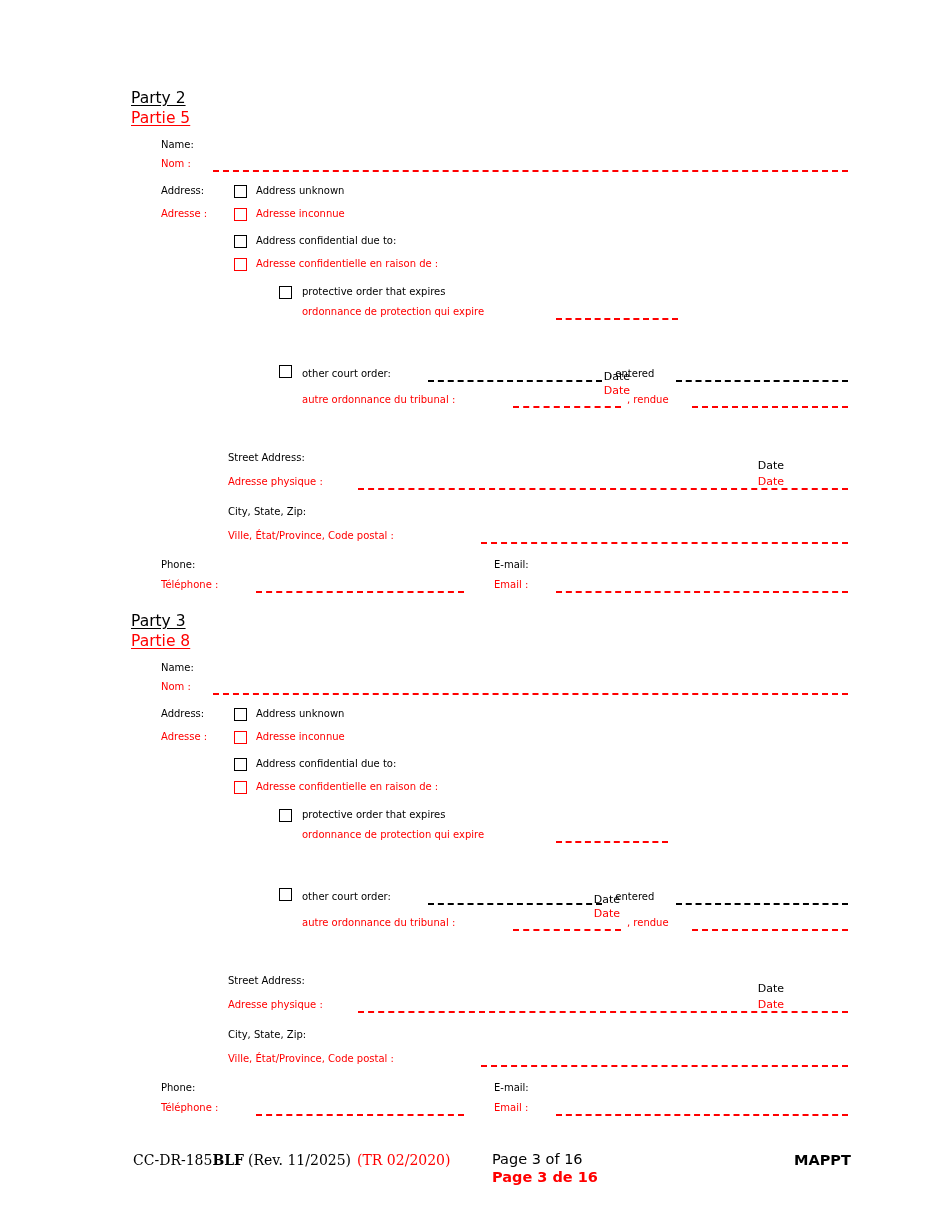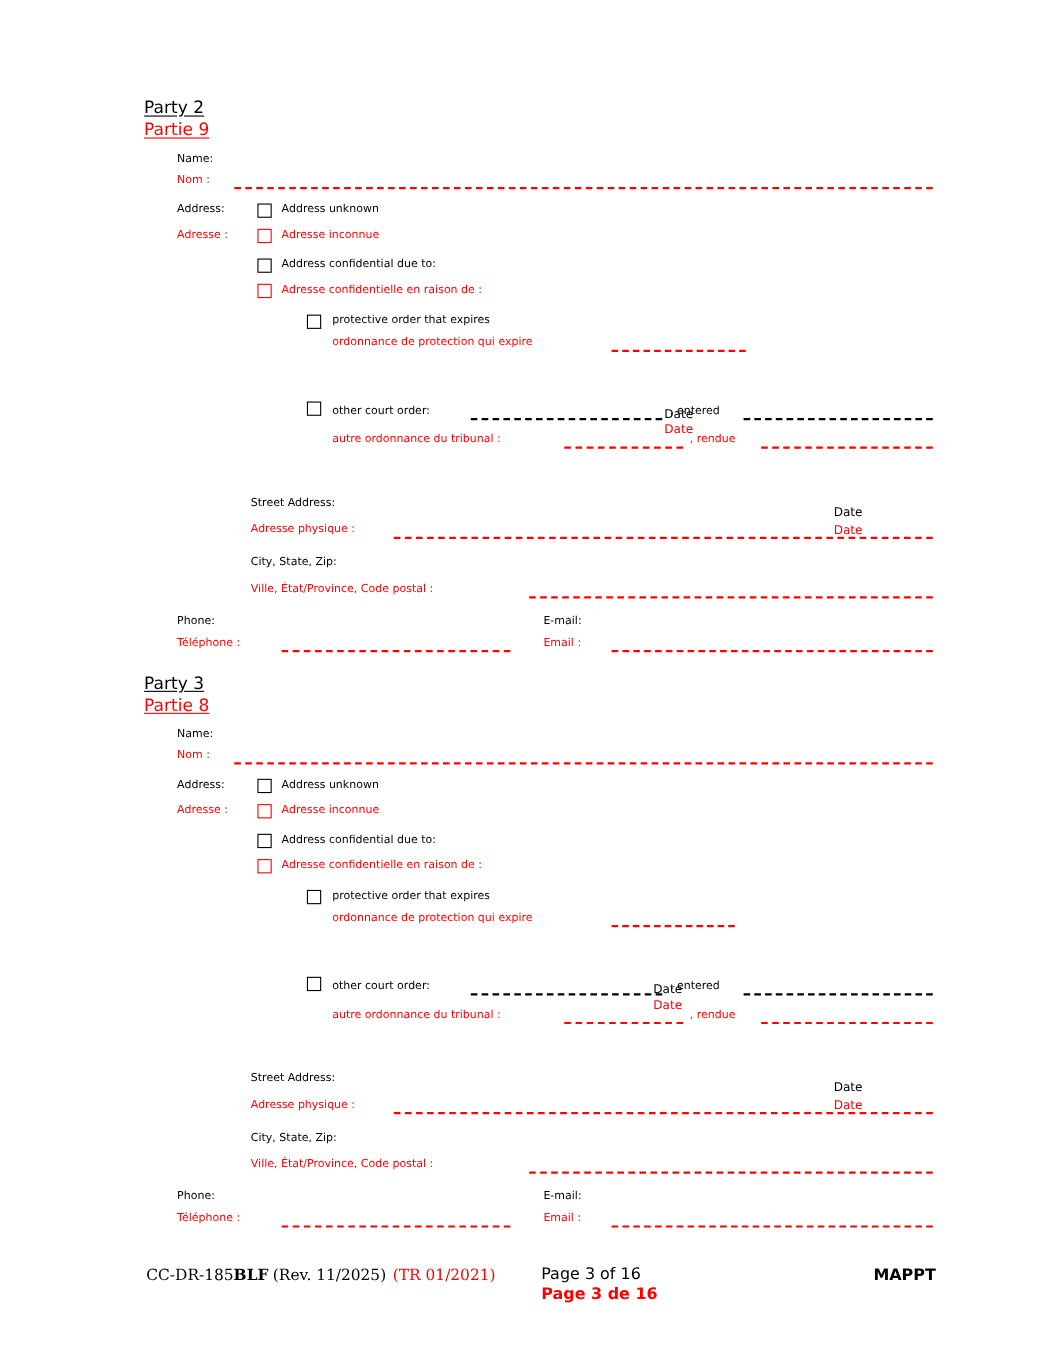--- a/index.html
+++ b/index.html
@@ -90,21 +90,21 @@
   .bold { font-weight: bold; }
 </style>
 </head>
 <body>
 
 <div class="page">
 
   <div>
 
     <div class="party-head en" style="left:131px; top:88px;">Party 2</div>
-    <div class="party-head fr" style="left:131px; top:108px;">Partie 9</div>
+    <div class="party-head fr" style="left:131px; top:108px;">Partie 5</div>
 
     <div class="lbl en" style="left:161px; top:135px;">Name:</div>
     <div class="lbl fr" style="left:161px; top:154px;">Nom :</div>
     <div class="rule" style="left:213px; top:170px; width:635px;"></div>
 
     <div class="lbl en" style="left:161px; top:181px;">Address:</div>
     <div class="lbl fr" style="left:161px; top:204px;">Adresse :</div>
 
     <div class="cb" style="left:234px; top:185px;"></div>
     <div class="lbl en" style="left:256px; top:181px;">Address unknown</div>
@@ -209,21 +209,21 @@
     <div class="lbl fr" style="left:161px; top:1098px;">Téléphone :</div>
     <div class="rule" style="left:256px; top:1114px; width:208px;"></div>
 
     <div class="lbl en" style="left:494px; top:1078px;">E-mail:</div>
     <div class="lbl fr" style="left:494px; top:1098px;">Email :</div>
     <div class="rule" style="left:556px; top:1114px; width:292px;"></div>
   </div>
 
   <div class="footer">
     <div class="foot-serif" style="left:133px; top:1151px;">
-      <span class="en">CC-DR-185</span><span class="en bold">BLF</span><span class="en" style="padding-left:4px;">(Rev. 11/2025)</span><span class="fr" style="padding-left:6px;">(TR 01/2021)</span>
+      <span class="en">CC-DR-185</span><span class="en bold">BLF</span><span class="en" style="padding-left:4px;">(Rev. 11/2025)</span><span class="fr" style="padding-left:6px;">(TR 02/2020)</span>
     </div>
 
     <div class="foot-sans en" style="left:482px; top:1150px;">Page 3 of 16</div>
     <div class="foot-sans fr" style="left:482px; top:1168px;font-weight:bold;">Page 3 de 16</div>
 
     <div class="foot-sans en bold" style="left:784px; top:1151px;">MAPPT</div>
   </div>
 
 </div>
 

